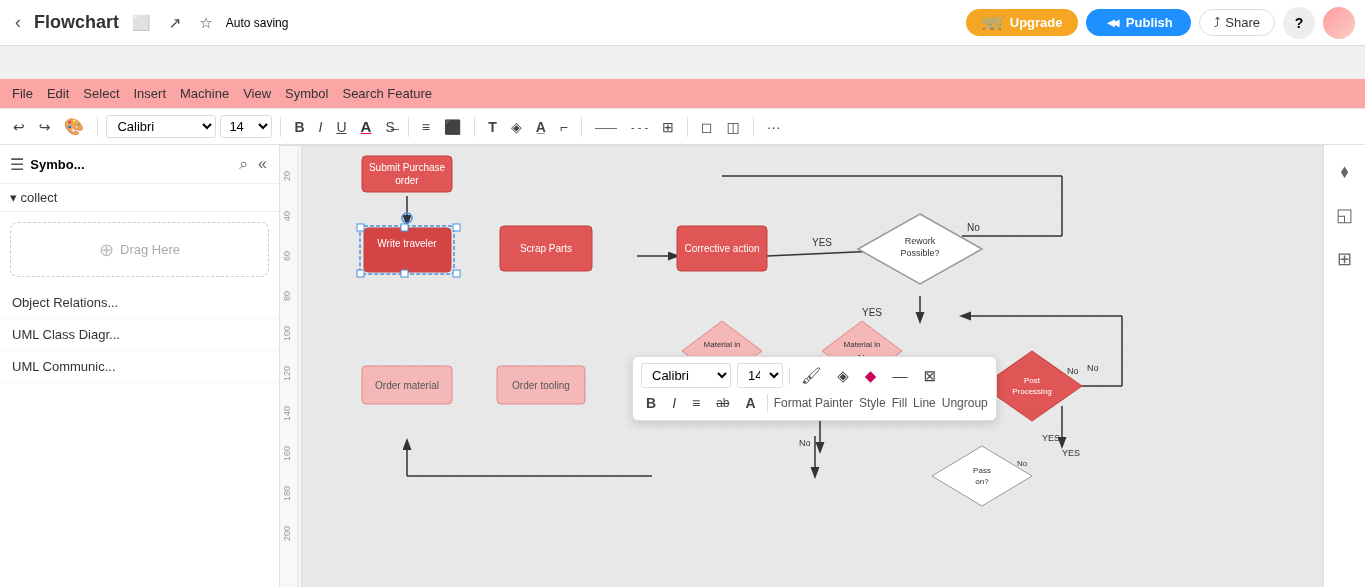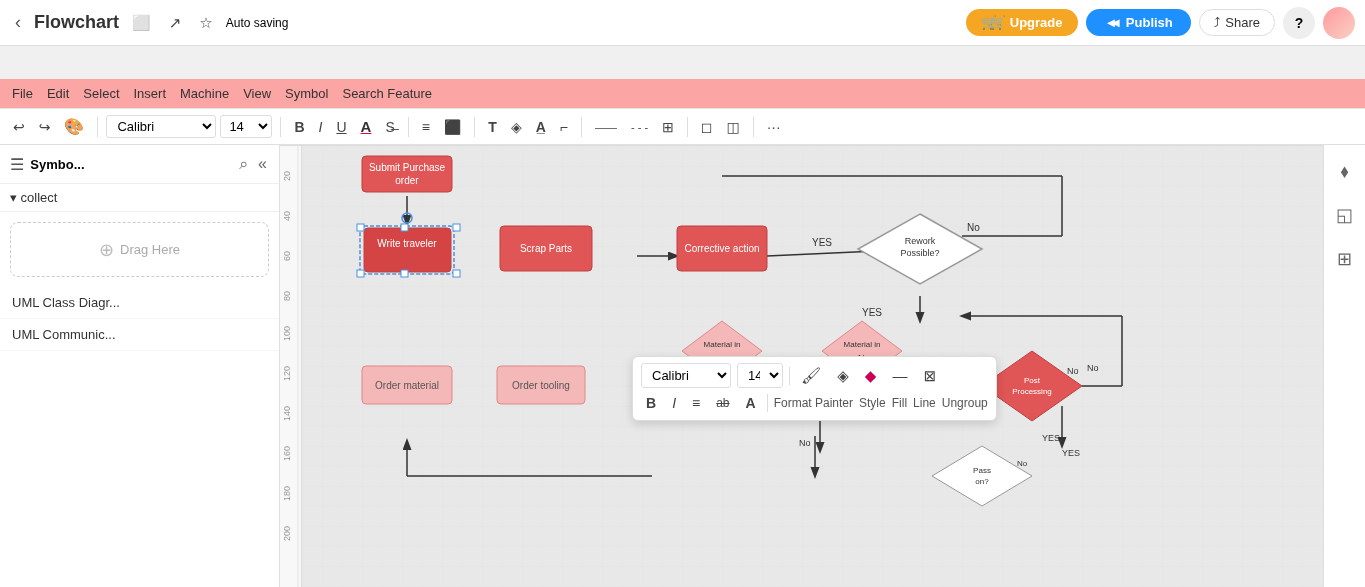--- a/index.html
+++ b/index.html
@@ -221,20 +221,23 @@
         <span>collect</span>
       </div>
     </div>
 
     <div id="drag-here">
       <span style="font-size:18px;color:#bbb;">⊕</span>
       <span>Drag Here</span>
     </div>
 
     <div id="panel-list">
+      <div class="panel-item">
+        <span>Object Relations...</span>
+      </div>
       <div class="panel-item">
         <span>UML Class Diagr...</span>
       </div>
       <div class="panel-item">
         <span>UML Communic...</span>
       </div>
     </div>
   </div>
 
   <div id="canvas-area">

